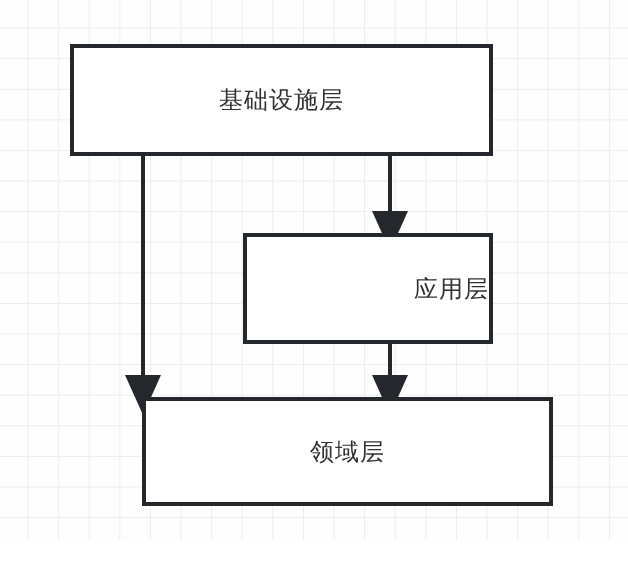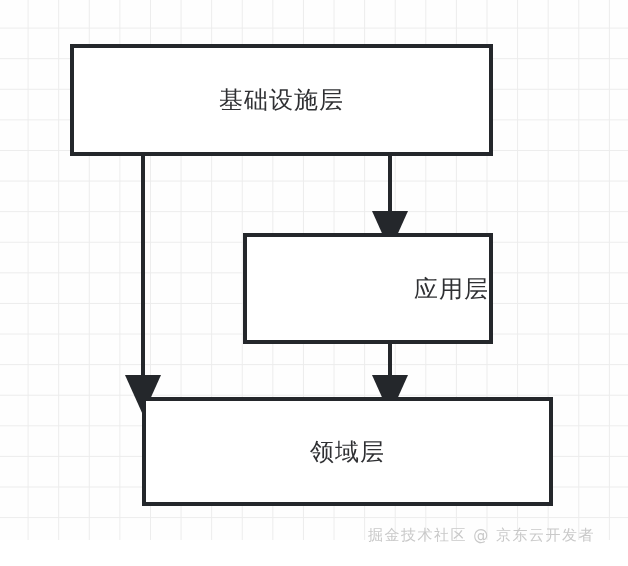--- a/index.html
+++ b/index.html
@@ -113,15 +113,14 @@
   </div>
 
   <div class="node-box" id="box-application">
     <span class="node-label">应用层</span>
   </div>
 
   <div class="node-box" id="box-domain">
     <span class="node-label">领域层</span>
   </div>
 
-  <div id="watermark">掘金技术社区 @ 京东云开发者</div>
 
 </div>
 
 </body></html>

